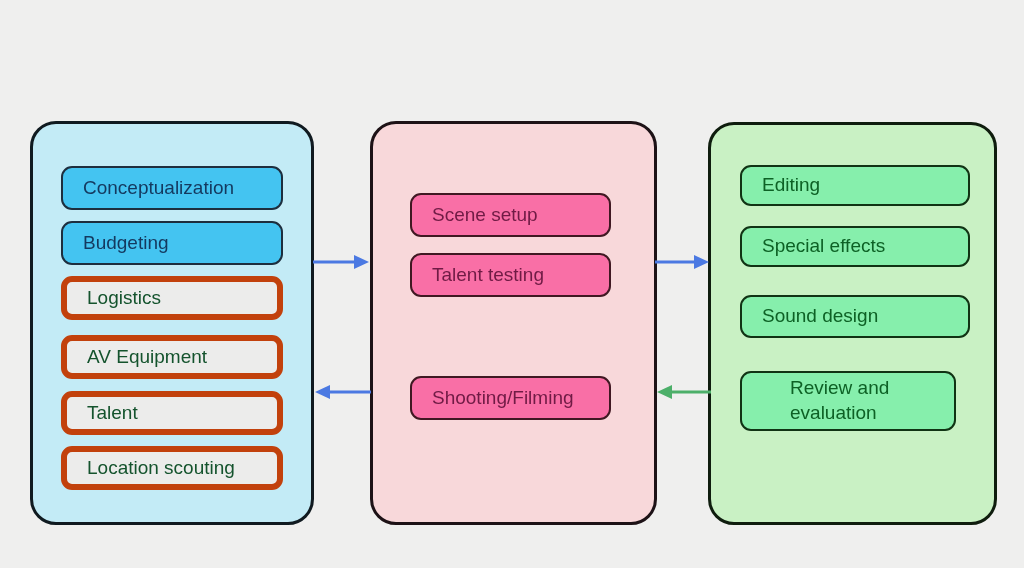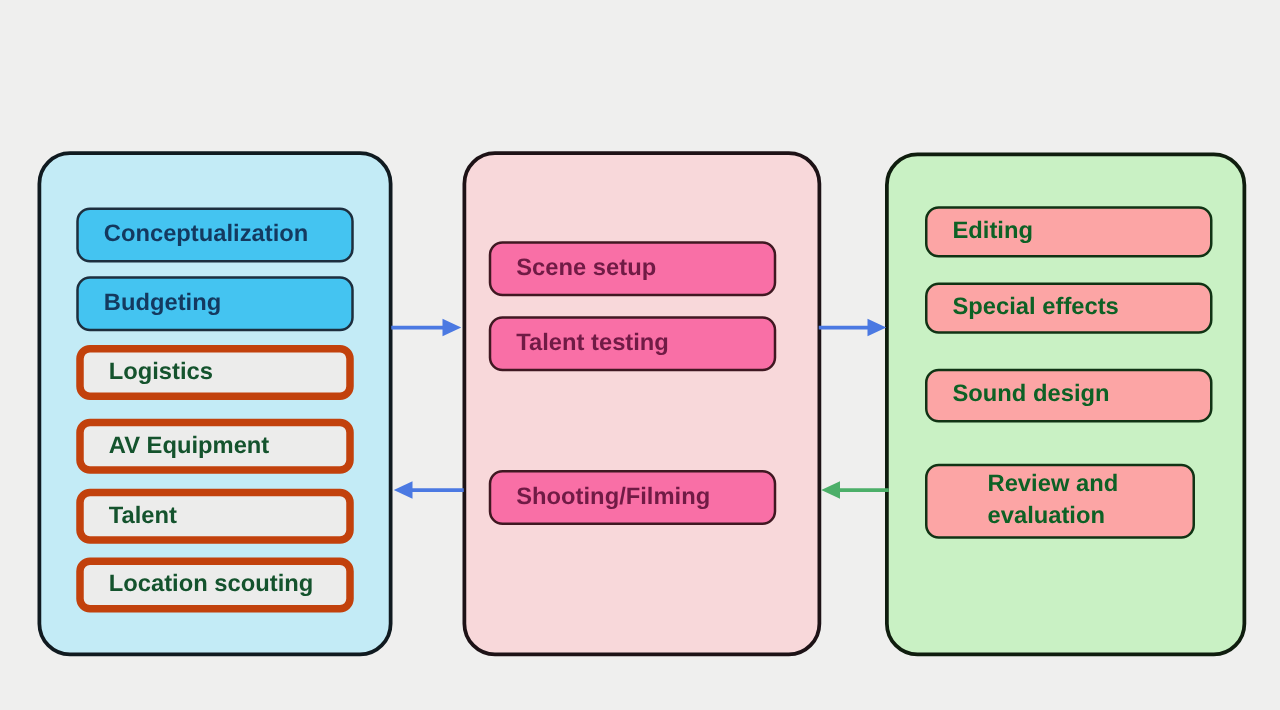--- a/index.html
+++ b/index.html
@@ -14,49 +14,48 @@
   .title {
     position: absolute; left: 40px; top: 36px;
     font-size: 32px; font-weight: 500; color: #202124;
     letter-spacing: 0.2px;
   }
 
   .panel {
     position: absolute;
     border: 3px solid #16181a;
     border-radius: 26px;
-    font-weight: bold;
   }
   .panel-blue  { left: 30px;  top: 121px; width: 284px; height: 404px; background: #c3ebf6; border-color: #101a20; }
   .panel-pink  { left: 370px; top: 121px; width: 287px; height: 404px; background: #f8d8da; border-color: #1d1216; }
   .panel-green { left: 708px; top: 122px; width: 289px; height: 403px; background: #c9f1c4; border-color: #0f1d0e; }
 
   .node {
     position: absolute;
     display: flex; align-items: center;
     padding: 0 12px 0 20px;
     font-size: 19px;
     border-radius: 11px;
     line-height: 1.3;
   }
   .panel-blue  .node { left: 28px; width: 222px; height: 44px; }
-  .panel-pink  .node { left: 18px; width: 230px; height: 44px; }
+  .panel-pink  .node { left: 37px; width: 201px; height: 44px; }
   .panel-green .node { left: 29px; width: 230px; height: 41px; }
 
   .node-blue {
     background: #44c4f1; border: 2.5px solid #1d2e3e; color: #14395f;
   }
   .node-gray {
     background: #ececeb; border: 6px solid #c2410c; color: #14532d;
   }
   .node-pink {
     background: #f96fa6; border: 2.5px solid #401822; color: #701b45;
   }
   .node-green {
-    background: #fca5a5; border: 2.5px solid #103314; color: #0d6125;
+    background: #86efac; border: 2.5px solid #103314; color: #0d6125;
   }
   .node-tall {
     height: 60px !important; width: 216px !important;
     padding-right: 40px;
     padding-left: 48px;
   }
 
   .arrow { position: absolute; }
 </style>
 </head>

